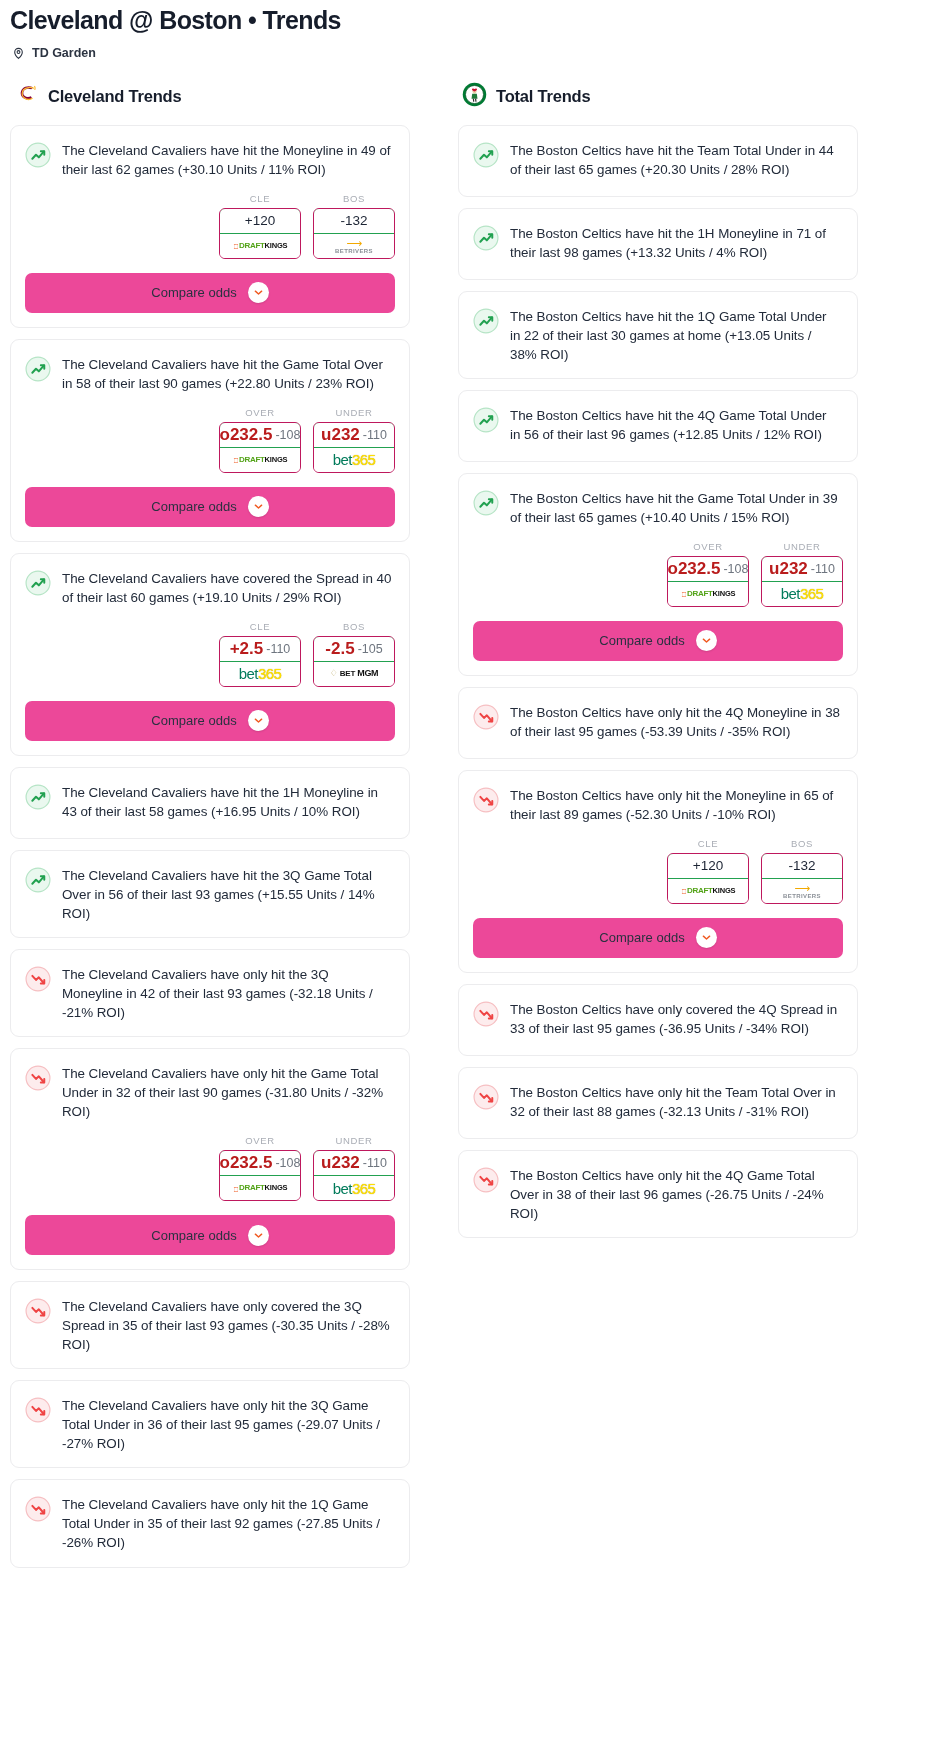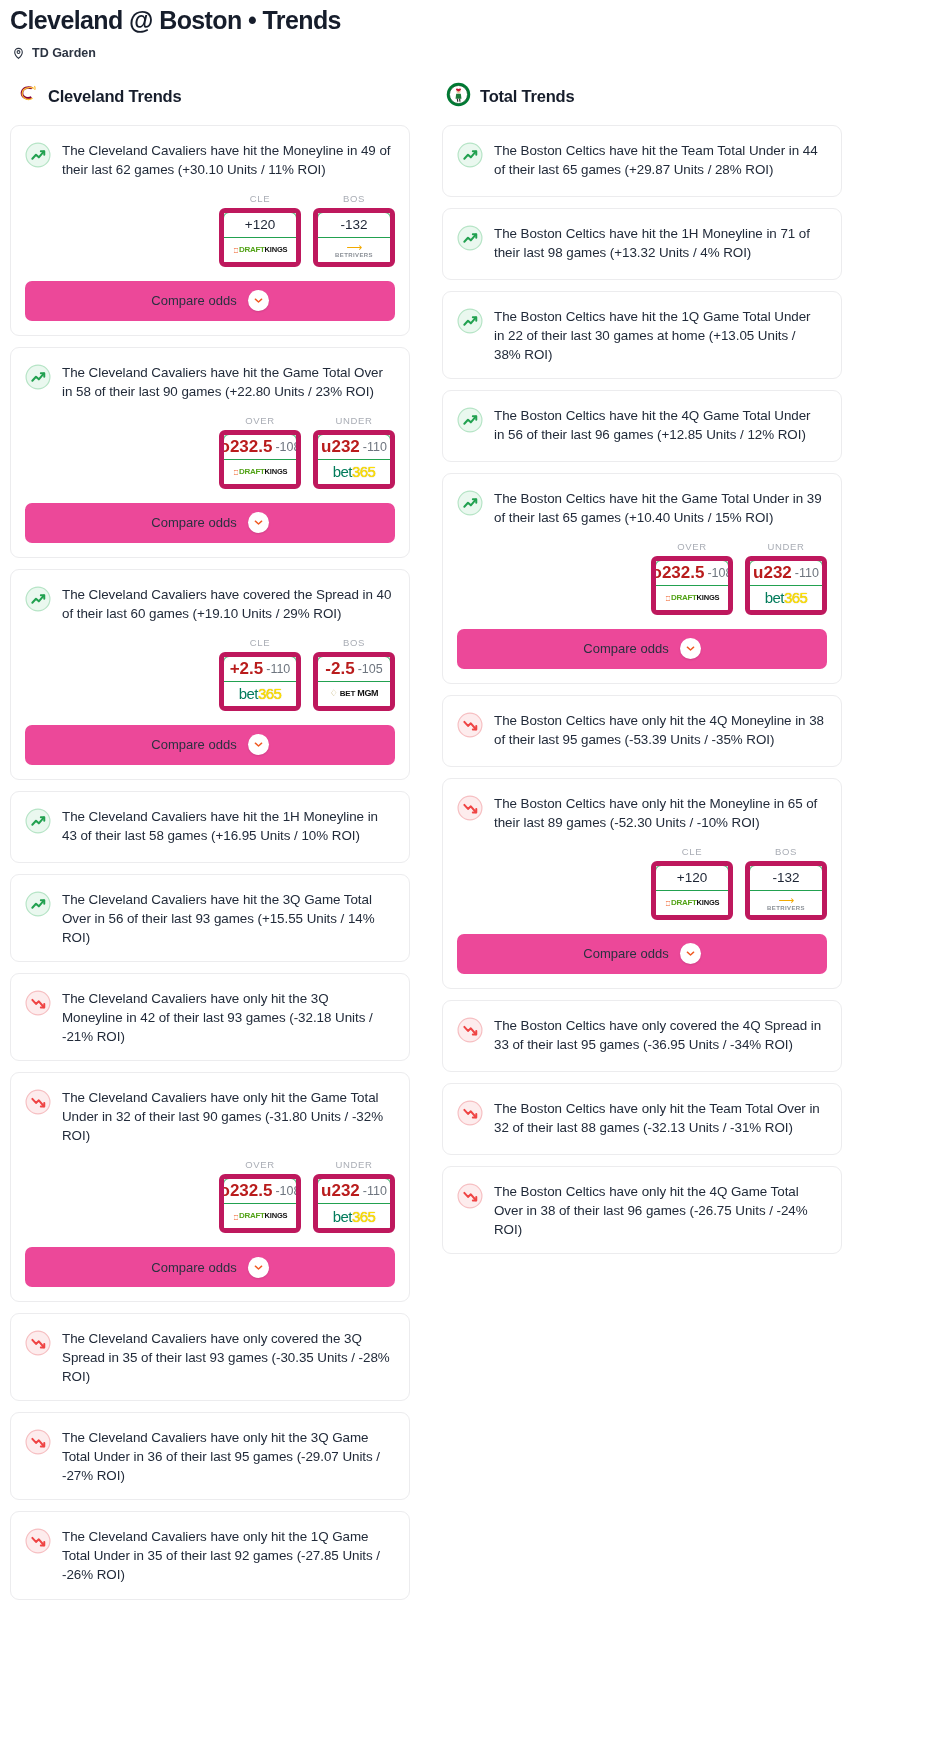--- a/index.html
+++ b/index.html
@@ -31,21 +31,21 @@
   }
   .venue-name {
     font-size: 12.5px;
     color: #2c3442;
   }
   .pin-icon { width: 13px; height: 14px; display: block; }
 
   
   .columns {
     display: flex;
-    gap: 32px;
+    gap: 48px;
     padding: 22px 10px 0 10px;
     align-items: flex-start;
   }
   .column { width: 400px; flex: 0 0 400px; }
 
   .col-header {
     display: flex;
     align-items: center;
     gap: 9px;
     padding: 0 4px 14px 4px;
@@ -85,21 +85,21 @@
   .odds-cell { width: 82px; }
   .odds-label {
     text-align: center;
     font-size: 9.5px;
     letter-spacing: 0.6px;
     color: #a9adb5;
     font-weight: 500;
     margin-bottom: 4px;
   }
   .odds-box {
-    border: 5px solid #be185d;
+    border: 1px solid #be185d;
     border-radius: 6px;
     overflow: hidden;
     background: #fff;
   }
   .odds-price {
     border: 1px solid #22a150;
     border-radius: 6px 6px 0 0;
     margin: -1px -1px 0 -1px;
     height: 26px;
     display: flex;
@@ -449,21 +449,21 @@
           </svg></span>
         <span class="col-header-title">Total Trends</span>
       </div>
       <div class="trend-card">
         <div class="trend-body">
           <span class="trend-icon"><svg viewBox="0 0 22 22" width="26" height="26">
               <circle cx="11" cy="11" r="10.1" fill="#eaf8ef" stroke="#b6e4c6" stroke-width="1"></circle>
               <path d="M6.2 14.2 l3.1-3.4 2.4 2.2 4.3-5" stroke="#22a150" stroke-width="1.7" fill="none" stroke-linecap="round" stroke-linejoin="round"></path>
               <path d="M13.4 7.8 h2.9 v2.9" stroke="#22a150" stroke-width="1.7" fill="none" stroke-linecap="round" stroke-linejoin="round"></path>
             </svg></span>
-          <span class="trend-text">The Boston Celtics have hit the Team Total Under in 44 of their last 65 games (+29.87 Units / 28% ROI)</span>
+          <span class="trend-text">The Boston Celtics have hit the Team Total Under in 44 of their last 65 games (+20.30 Units / 28% ROI)</span>
         </div>
       </div>
       <div class="trend-card">
         <div class="trend-body">
           <span class="trend-icon"><svg viewBox="0 0 22 22" width="26" height="26">
               <circle cx="11" cy="11" r="10.1" fill="#eaf8ef" stroke="#b6e4c6" stroke-width="1"></circle>
               <path d="M6.2 14.2 l3.1-3.4 2.4 2.2 4.3-5" stroke="#22a150" stroke-width="1.7" fill="none" stroke-linecap="round" stroke-linejoin="round"></path>
               <path d="M13.4 7.8 h2.9 v2.9" stroke="#22a150" stroke-width="1.7" fill="none" stroke-linecap="round" stroke-linejoin="round"></path>
             </svg></span>
           <span class="trend-text">The Boston Celtics have hit the 1H Moneyline in 71 of their last 98 games (+13.32 Units / 4% ROI)</span>

